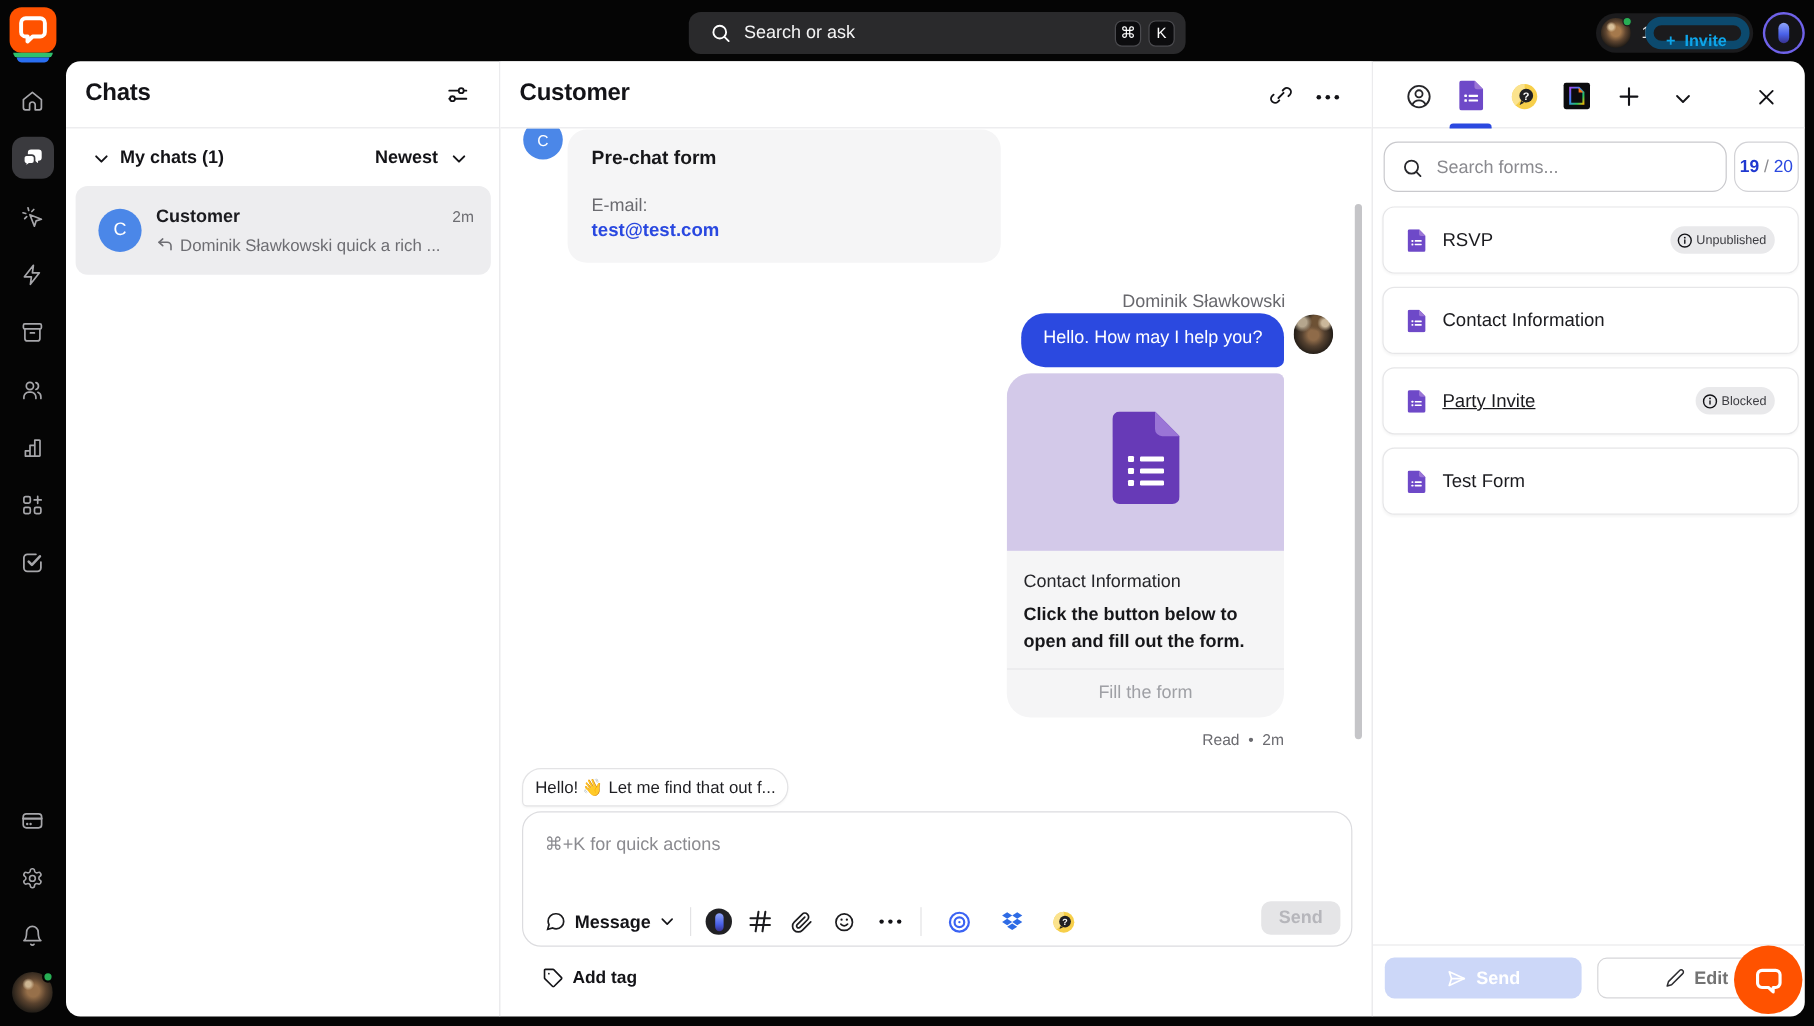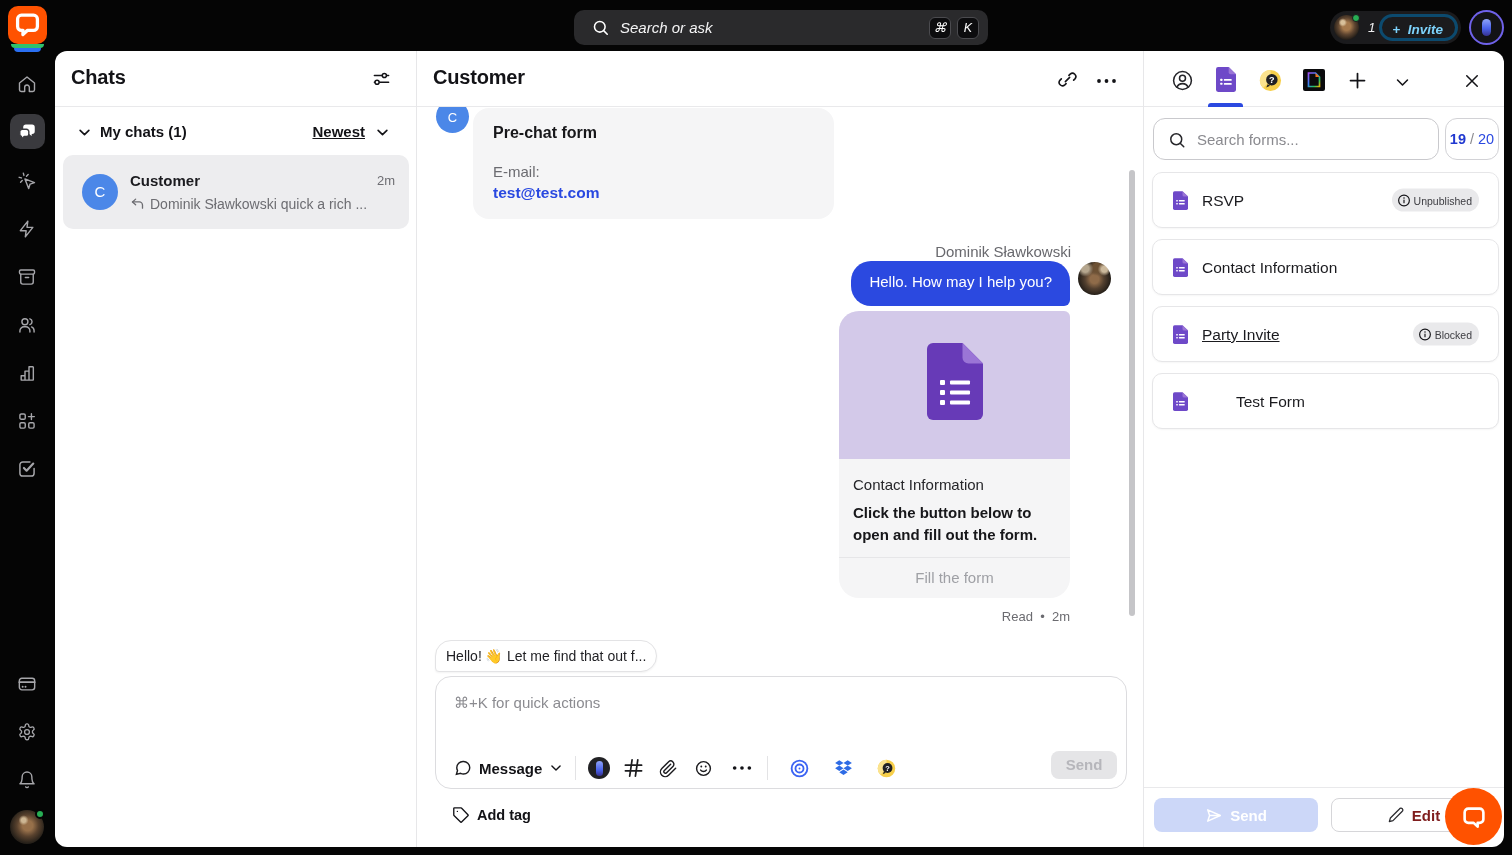--- a/index.html
+++ b/index.html
@@ -1,32 +1,32 @@
 <!DOCTYPE html>
 <html><head>
 <meta charset="utf-8">
 <style>
   * { margin:0; padding:0; box-sizing:border-box; }
   html,body { width:1512px; height:855px; overflow:hidden; background:#050505; font-family:"Liberation Sans", sans-serif; }
   .abs { position:absolute; }
   svg { display:block; }
 
   
-  #topbar { position:absolute; left:0; top:0; width:1320px; height:51px; background:#050505;font-style:italic; }
+  #topbar { position:absolute; left:0; top:0; width:1320px; height:51px; background:#050505; }
   #rail { position:absolute; left:0; top:0; width:55px; height:855px; background:#050505; }
   .railicon { position:absolute; left:17px; width:20px; height:20px; color:#a6a6aa; }
   #content { position:absolute; left:55px; top:51px; width:1449px; height:796px; background:#fff; border-radius:12px; overflow:hidden; }
 
   
   #searchpill { position:absolute; left:574px; top:10px; width:414px; height:35px; background:#2a2a2c; border-radius:10px; color:#f4f4f5; }
   .keycap { position:absolute; top:7px; width:22px; height:22px; background:#0c0c0e; border:1px solid #4b4b4f; border-radius:6px; color:#fff; text-align:center; font-size:13px; line-height:20px; }
 
   
   #grouppill { position:absolute; left:1330px; top:11px; height:33px; width:131px; background:#1b1b1d; border-radius:17px; }
-  #invitebtn { position:absolute; right:3px; top:3px; height:27px; padding:0 12px 0 10px; border:3px solid #0c4a6e; border-radius:14px; color:#7dd3fc; font-size:13.5px; font-weight:700; line-height:25px; }
+  #invitebtn { position:absolute; right:3px; top:3px; height:27px; padding:0 12px 0 10px; border:7px solid #0c4a6e; border-radius:14px; color:#0ea5e9; font-size:13.5px; font-weight:700; line-height:25px; }
   #onebtn { position:absolute; left:1471px; top:12px; width:31px; height:31px; border-radius:50%; background:#131316; box-shadow:0 0 0 2px #6f62ea; }
 
   
   #chatspanel { position:absolute; left:0; top:0; width:362px; height:796px; border-right:1px solid #e7e7e9; }
   #midpanel { position:absolute; left:362px; top:0; width:727px; height:796px; border-right:1px solid #e7e7e9; }
   #rightpanel { position:absolute; left:1089px; top:0; width:360px; height:796px; }
   .phead { position:absolute; left:0; top:0; right:0; height:56px; border-bottom:1px solid #e9e9eb; }
   .ptitle { position:absolute; left:16px; top:15px; font-size:20px; font-weight:700; color:#131317; letter-spacing:-0.2px; }
 
   
@@ -150,21 +150,21 @@
       <svg class="abs" style="right:25px;top:19px" width="19" height="19" viewBox="0 0 24 24" fill="none" stroke="#131317" stroke-width="1.9" stroke-linecap="round">
           <path d="M3 7h9.5M18.8 7H21M3 15.5h3.2M9.5 15.5H21"></path>
           <circle cx="15.6" cy="7" r="2.6" fill="#fff"></circle>
           <circle cx="6.4" cy="15.5" r="2.6" fill="#fff"></circle>
         </svg>
     </div>
     <svg class="abs" style="left:22px;top:74px" width="15" height="15" viewBox="0 0 24 24" fill="none" stroke="#131317" stroke-width="2.6" stroke-linecap="round" stroke-linejoin="round">
         <path d="M5 8.5l7 7 7-7"></path>
       </svg>
     <div class="abs" style="left:45px;top:72px;font-size:15px;font-weight:700;color:#131317;">My chats (1)</div>
-    <div class="abs" style="right:51px;top:72px;font-size:15px;font-weight:700;color:#131317;text-decoration:underline;">Newest</div>
+    <div class="abs" style="right:51px;top:72px;font-size:15px;font-weight:700;color:#131317;">Newest</div>
     <svg class="abs" style="right:26px;top:74px" width="15" height="15" viewBox="0 0 24 24" fill="none" stroke="#131317" stroke-width="2.6" stroke-linecap="round" stroke-linejoin="round">
         <path d="M5 8.5l7 7 7-7"></path>
       </svg>
     <div id="chatitem">
       <div class="cavatar abs" style="left:19px;top:19px;width:36px;height:36px;font-size:15px;line-height:36px;">C</div>
       <div class="abs" style="left:67px;top:17px;font-size:15px;font-weight:700;color:#1b1b1f;">Customer</div>
       <div class="abs" style="right:14px;top:18px;font-size:13px;color:#6d6d72;">2m</div>
       <svg class="abs" style="left:67px;top:41px" width="15" height="15" viewBox="0 0 24 24" fill="none" stroke="#6d6d72" stroke-width="2.1" stroke-linecap="round" stroke-linejoin="round">
           <path d="M9 14 4 9.5 9 5"></path>
           <path d="M20 19.5v-5a5 5 0 0 0-5-5H4"></path>
@@ -397,32 +397,32 @@
       <svg class="abs" style="left:20px;top:18px" width="15" height="19" viewBox="0 0 56 70">
           <path d="M0 6a6 6 0 0 1 6-6h29.5L56 20.5V64a6 6 0 0 1-6 6H6a6 6 0 0 1-6-6z" fill="#6e49c8"></path>
           <path d="M35.5 0 56 20.5H41.5a6 6 0 0 1-6-6z" fill="#9a75d6"></path>
           <g fill="#fff">
             <rect x="12" y="33" width="6" height="6" rx="1.5"></rect>
             <rect x="12" y="44" width="6" height="6" rx="1.5"></rect>
             <rect x="22" y="33.5" width="22" height="5" rx="1.5"></rect>
             <rect x="22" y="44.5" width="22" height="5" rx="1.5"></rect>
           </g>
         </svg>
-      <div class="abs" style="left:49px;top:19px;font-size:15.5px;color:#1b1b1f;margin-left:34px;">Test Form</div>
+      <div class="abs" style="left:49px;top:19px;font-size:15.5px;color:#1b1b1f;">Test Form</div>
     </div>
 
     <div class="abs" style="left:0;top:736px;width:360px;height:1px;background:#e9e9eb;"></div>
     <div class="abs" style="left:10px;top:747px;width:164px;height:34px;background:#ccd7f8;border-radius:8px;color:#fff;font-size:15px;font-weight:700;display:flex;align-items:center;justify-content:center;gap:8px;">
       <svg width="17" height="17" viewBox="0 0 24 24" fill="none" stroke="#fff" stroke-width="2" stroke-linecap="round" stroke-linejoin="round">
           <path d="M21.5 12 3.8 4l2.7 8-2.7 8z"></path>
           <path d="M6.5 12h15"></path>
         </svg>
       Send
     </div>
-    <div class="abs" style="left:187px;top:747px;width:166px;height:34px;background:#fff;border:1px solid #d6d6d9;border-radius:8px;color:#7f1d1d;font-size:15px;font-weight:700;display:flex;align-items:center;justify-content:center;gap:8px;">
+    <div class="abs" style="left:187px;top:747px;width:166px;height:34px;background:#fff;border:1px solid #d6d6d9;border-radius:8px;color:#737373;font-size:15px;font-weight:700;display:flex;align-items:center;justify-content:center;gap:8px;">
       <svg width="16" height="16" viewBox="0 0 24 24" fill="none" stroke="#2c2c30" stroke-width="1.9" stroke-linecap="round" stroke-linejoin="round">
           <path d="M17.2 2.9a2.8 2.8 0 1 1 3.9 3.9L7.5 20.4 2 22l1.6-5.5z"></path>
         </svg>
       Edit
     </div>
     <div class="abs" style="left:301px;top:737px;width:57px;height:57px;border-radius:50%;background:#ff5200;">
       <svg class="abs" style="left:14px;top:15px" width="30" height="30" viewBox="0 0 24 24" fill="none" stroke="#fff" stroke-width="2.1" stroke-linejoin="round">
           <path d="M7.5 4.5h9a3 3 0 0 1 3 3v5.4a3 3 0 0 1-3 3h-1.6v3l-3.2-3H7.5a3 3 0 0 1-3-3V7.5a3 3 0 0 1 3-3z"></path>
         </svg>
     </div>

